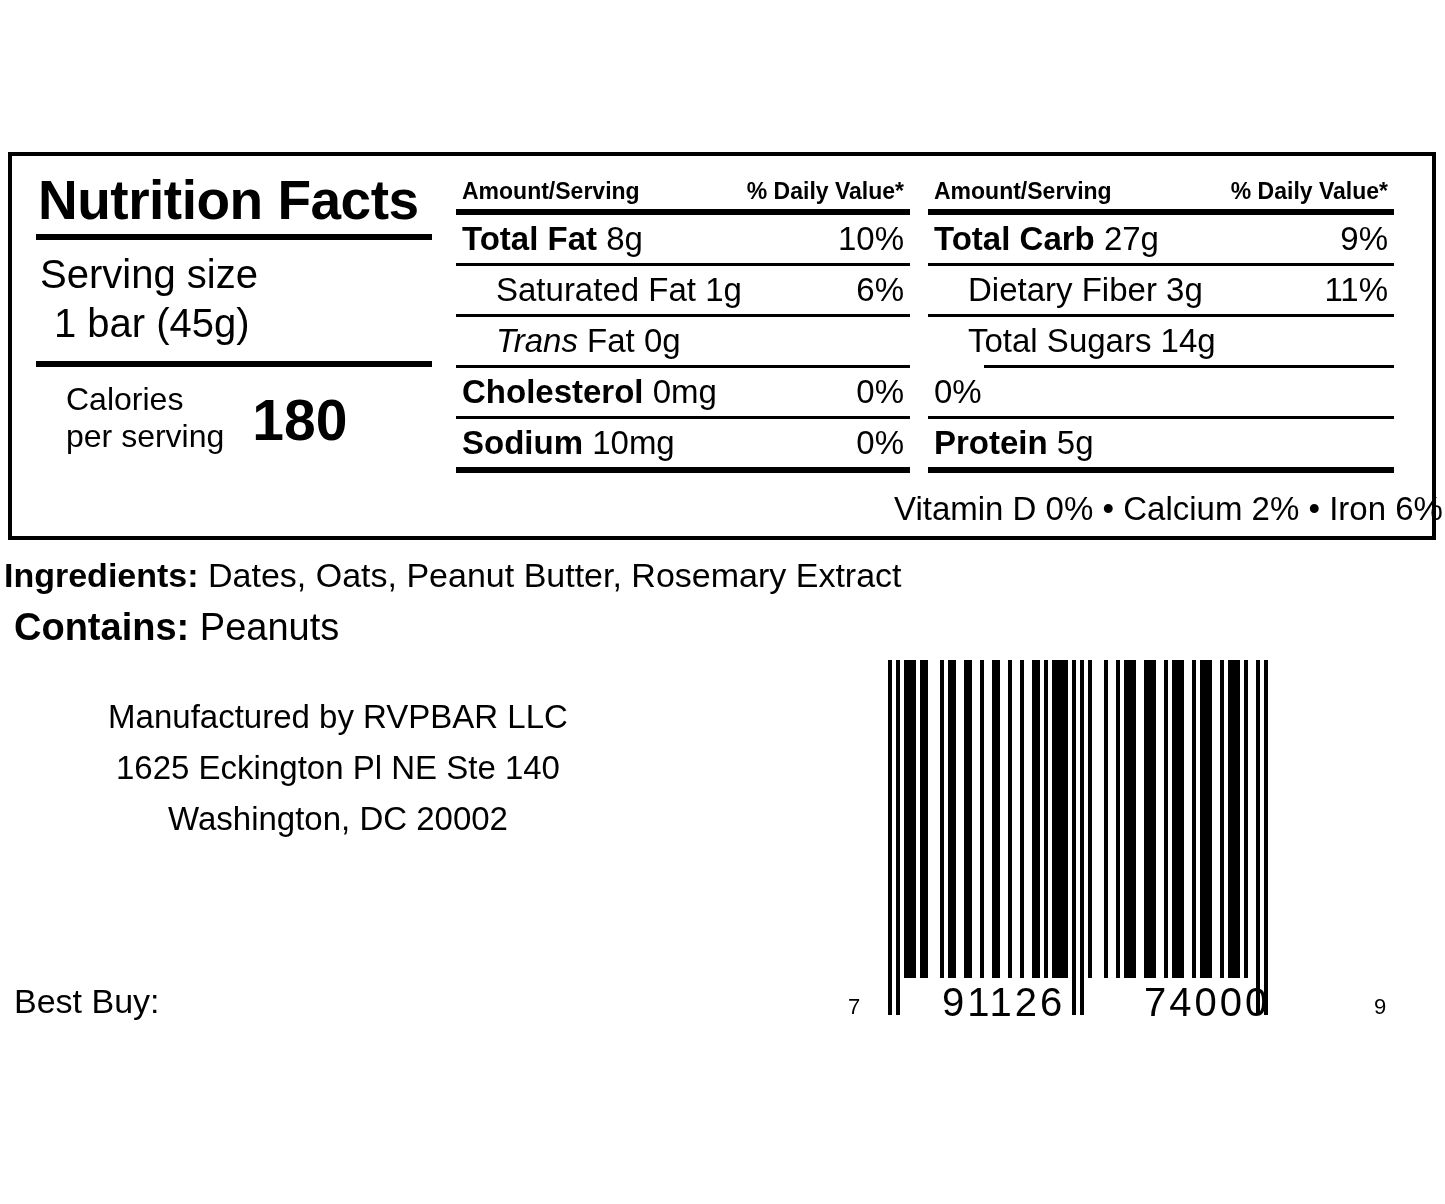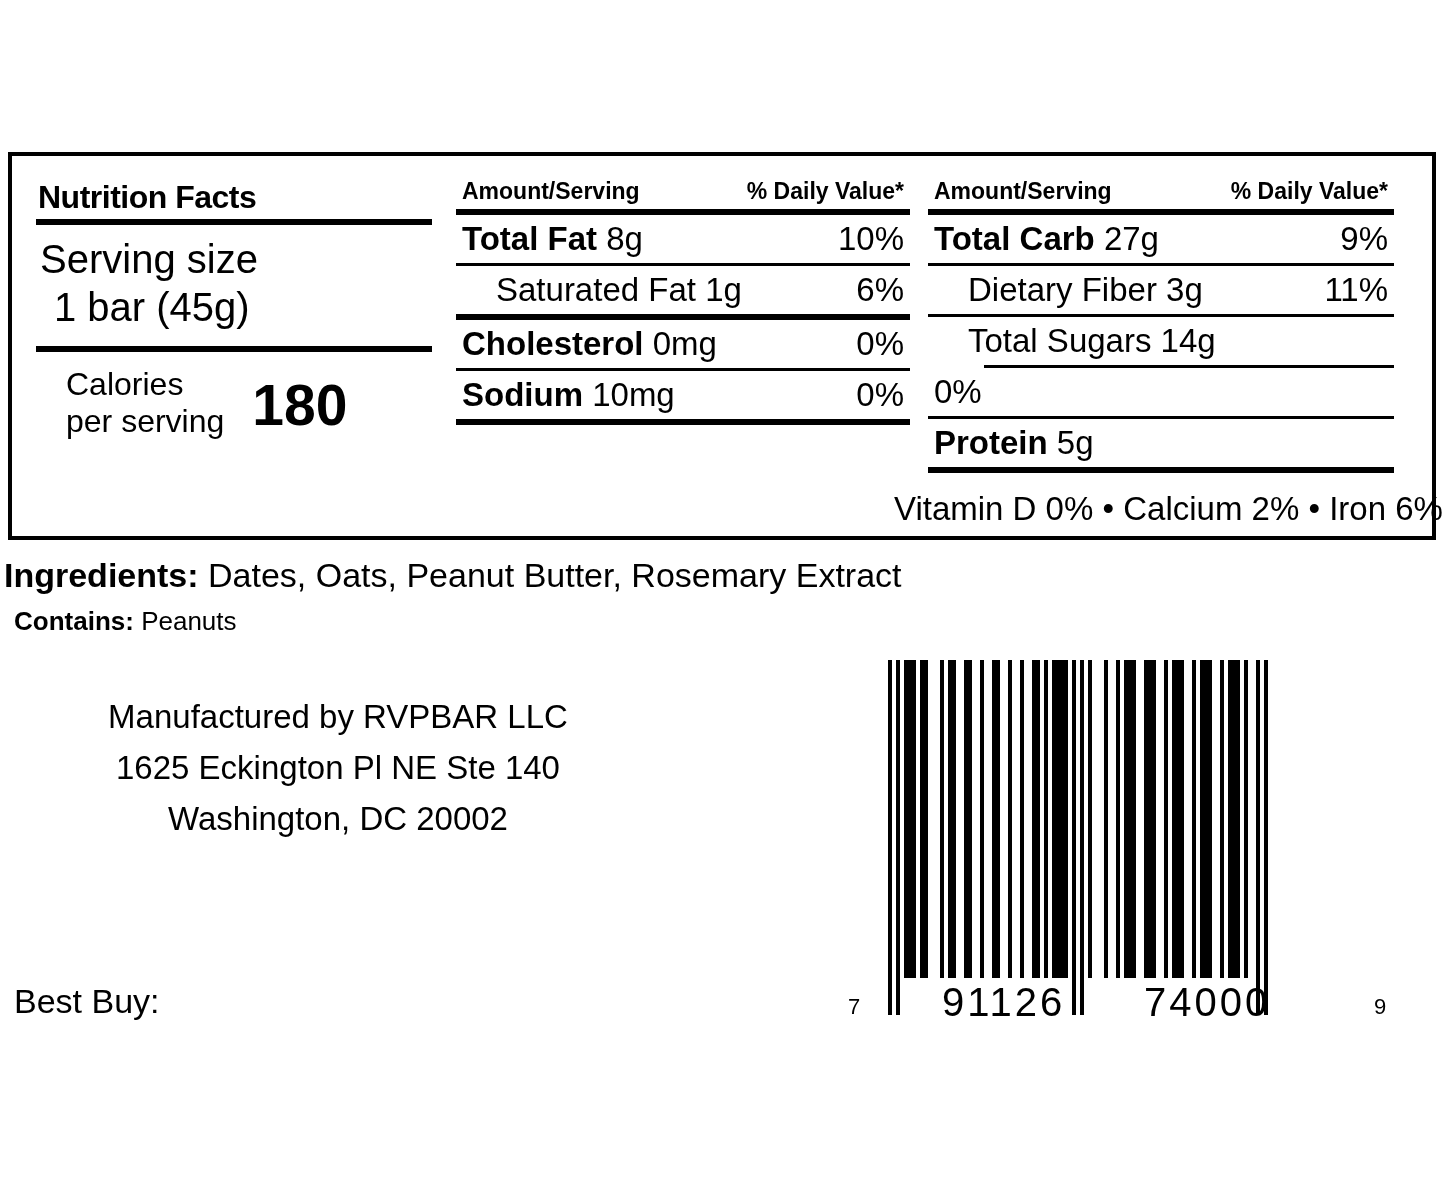--- a/index.html
+++ b/index.html
@@ -29,25 +29,25 @@
   }
 
   .nf-left {
     width: 432px;
     box-sizing: border-box;
     padding: 8px 0 0 22px;
     flex: none;
   }
 
   .nf-title {
-    font-size: 32px;
+    font-size: 55px;
     font-weight: bold;
     letter-spacing: -0.5px;
     line-height: 1.05;
-    margin: 17px 0 4px 4px;
+    margin: 8px 0 4px 4px;
   }
 
   .rule-thick {
     border-bottom: 6px solid #000;
     margin: 4px 12px 0 2px;
   }
 
   .nf-serving {
     font-size: 40px;
     line-height: 1.22;
@@ -125,21 +125,21 @@
   .ingredients {
     position: absolute;
     left: 4px;
     top: 556px;
     font-size: 34px;
   }
   .contains {
     position: absolute;
     left: 14px;
     top: 606px;
-    font-size: 26px;
+    font-size: 38px;
   }
   .ingredients b, .contains b { font-weight: bold; }
 
   .mfr {
     position: absolute;
     left: 78px;
     top: 692px;
     font-size: 33px;
     line-height: 1.54;
     text-align: center;
@@ -227,20 +227,25 @@
       </div>
       <div class="brd-thin"></div>
 
       <div class="nf-line">
         <span class="nm indent1"><span>Saturated Fat</span>
         <span>1g</span></span>
         <span>6%</span>
       </div>
       <div class="brd-thin"></div>
 
+      <div class="nf-line">
+        <span class="nm indent1"><span class="trans">Trans</span>
+        <span>Fat 0g</span></span>
+        <span></span>
+      </div>
       <div class="brd-thin"></div>
 
       <div class="nf-line">
         <span class="nm"><b>Cholesterol</b>
         <span>0mg</span></span>
         <span>0%</span>
       </div>
       <div class="brd-thin"></div>
 
       <div class="nf-line">

